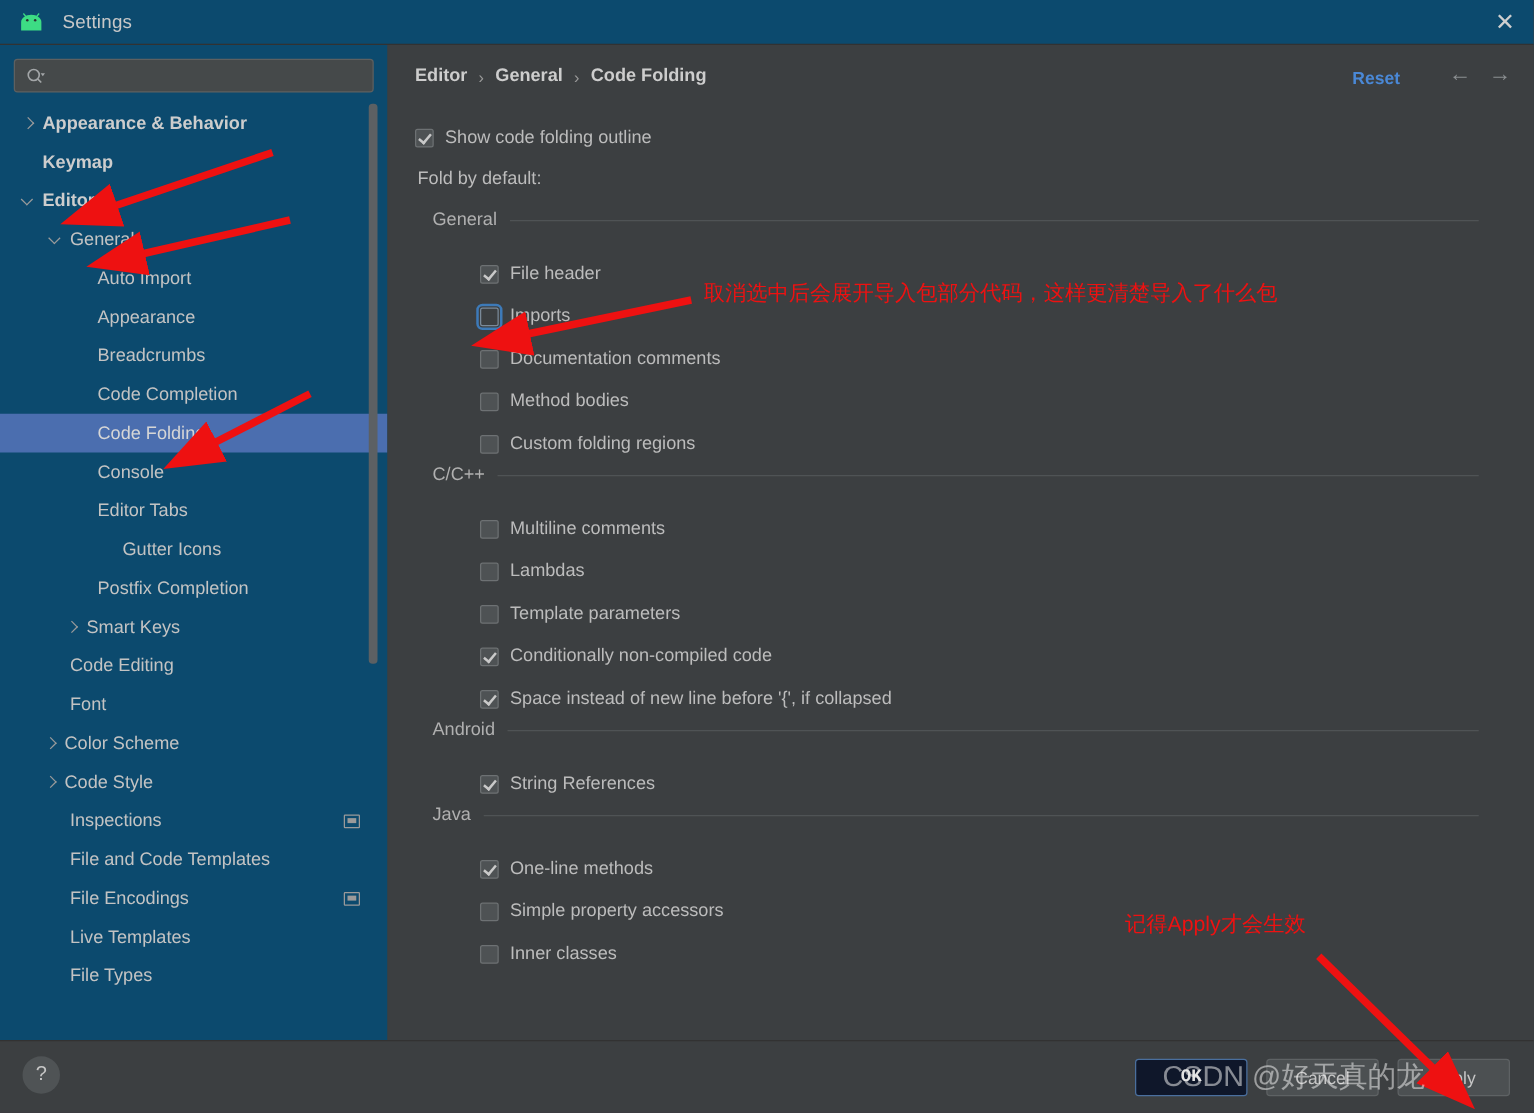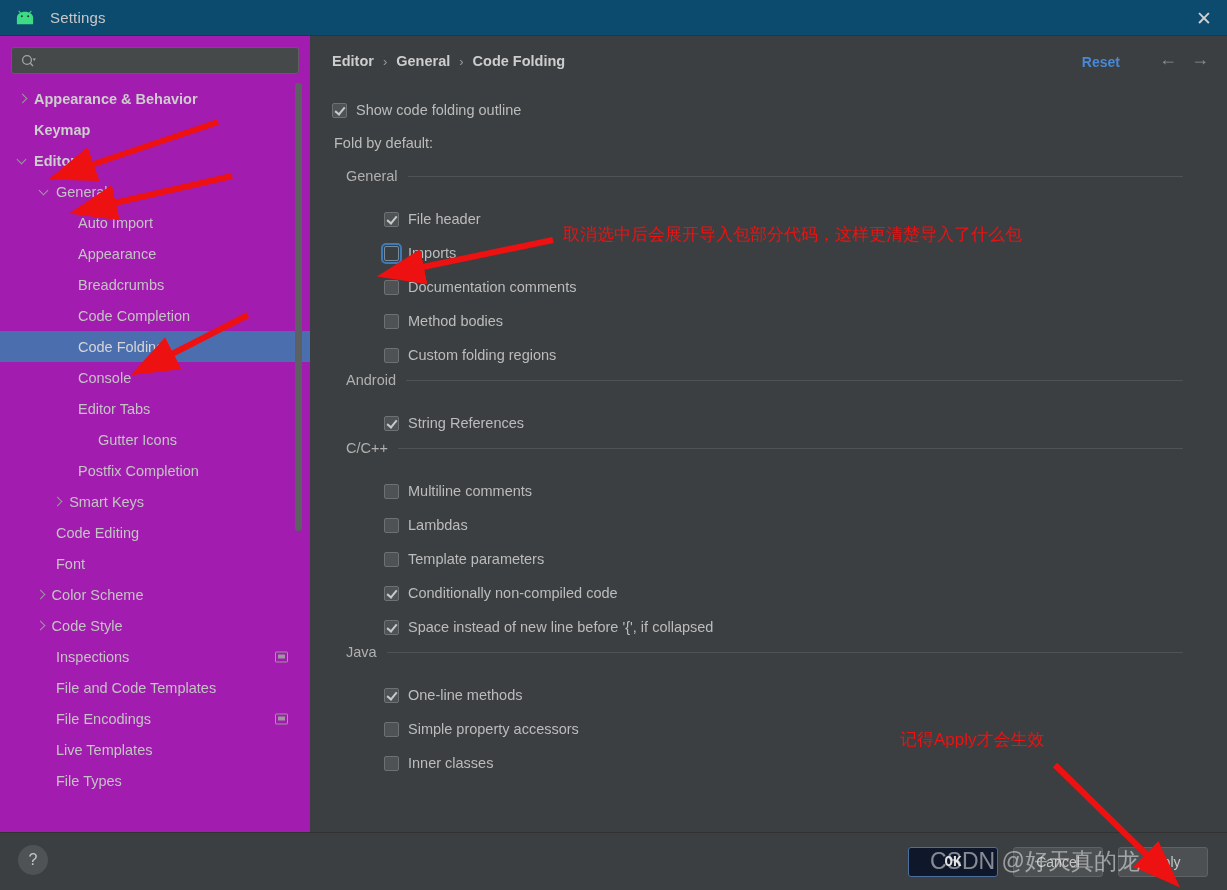--- a/index.html
+++ b/index.html
@@ -29,21 +29,21 @@
   }
   .close-btn {
     position: absolute; right: 0; top: 0; width: 46px; height: 36px;
     display: flex; align-items: center; justify-content: center;
     font-size: 19px; color: #cfcfcf; cursor: pointer; line-height: 1;
   }
 
   
   .sidebar {
     position: absolute; left: 0; top: 36px; width: 310px; height: 796px;
-    background: #a21caf; overflow: hidden;
+    background: #0c4a6e; overflow: hidden;
   }
   .search-wrap { padding: 11px 11px 0 11px; }
   .search-box {
     position: relative;
     height: 27px; background: #45494a;
     border: 1px solid #5e6060; border-radius: 3px;
     display: flex; align-items: center;
   }
   .search-icon { margin-left: 9px; display: flex; align-items: center; }
   .search-input {
@@ -348,55 +348,55 @@
                 <span>Method bodies</span>
               </div>
               <div class="cb-row">
                 <span class="cbox"></span>
                 <span>Custom folding regions</span>
               </div>
             </div>
           </div>
           <div class="group">
             <div class="group-hdr">
-              <span>Android</span>
+              <span>C/C++</span>
               <span class="line"></span>
             </div>
             <div class="group-items">
               <div class="cb-row">
+                <span class="cbox"></span>
+                <span>Multiline comments</span>
+              </div>
+              <div class="cb-row">
+                <span class="cbox"></span>
+                <span>Lambdas</span>
+              </div>
+              <div class="cb-row">
+                <span class="cbox"></span>
+                <span>Template parameters</span>
+              </div>
+              <div class="cb-row">
                 <span class="cbox checked"></span>
-                <span>String References</span>
+                <span>Conditionally non-compiled code</span>
+              </div>
+              <div class="cb-row">
+                <span class="cbox checked"></span>
+                <span>Space instead of new line before '{', if collapsed</span>
               </div>
             </div>
           </div>
           <div class="group">
             <div class="group-hdr">
-              <span>C/C++</span>
+              <span>Android</span>
               <span class="line"></span>
             </div>
             <div class="group-items">
               <div class="cb-row">
-                <span class="cbox"></span>
-                <span>Multiline comments</span>
-              </div>
-              <div class="cb-row">
-                <span class="cbox"></span>
-                <span>Lambdas</span>
-              </div>
-              <div class="cb-row">
-                <span class="cbox"></span>
-                <span>Template parameters</span>
-              </div>
-              <div class="cb-row">
                 <span class="cbox checked"></span>
-                <span>Conditionally non-compiled code</span>
-              </div>
-              <div class="cb-row">
-                <span class="cbox checked"></span>
-                <span>Space instead of new line before '{', if collapsed</span>
+                <span>String References</span>
               </div>
             </div>
           </div>
           <div class="group">
             <div class="group-hdr">
               <span>Java</span>
               <span class="line"></span>
             </div>
             <div class="group-items">
               <div class="cb-row">

